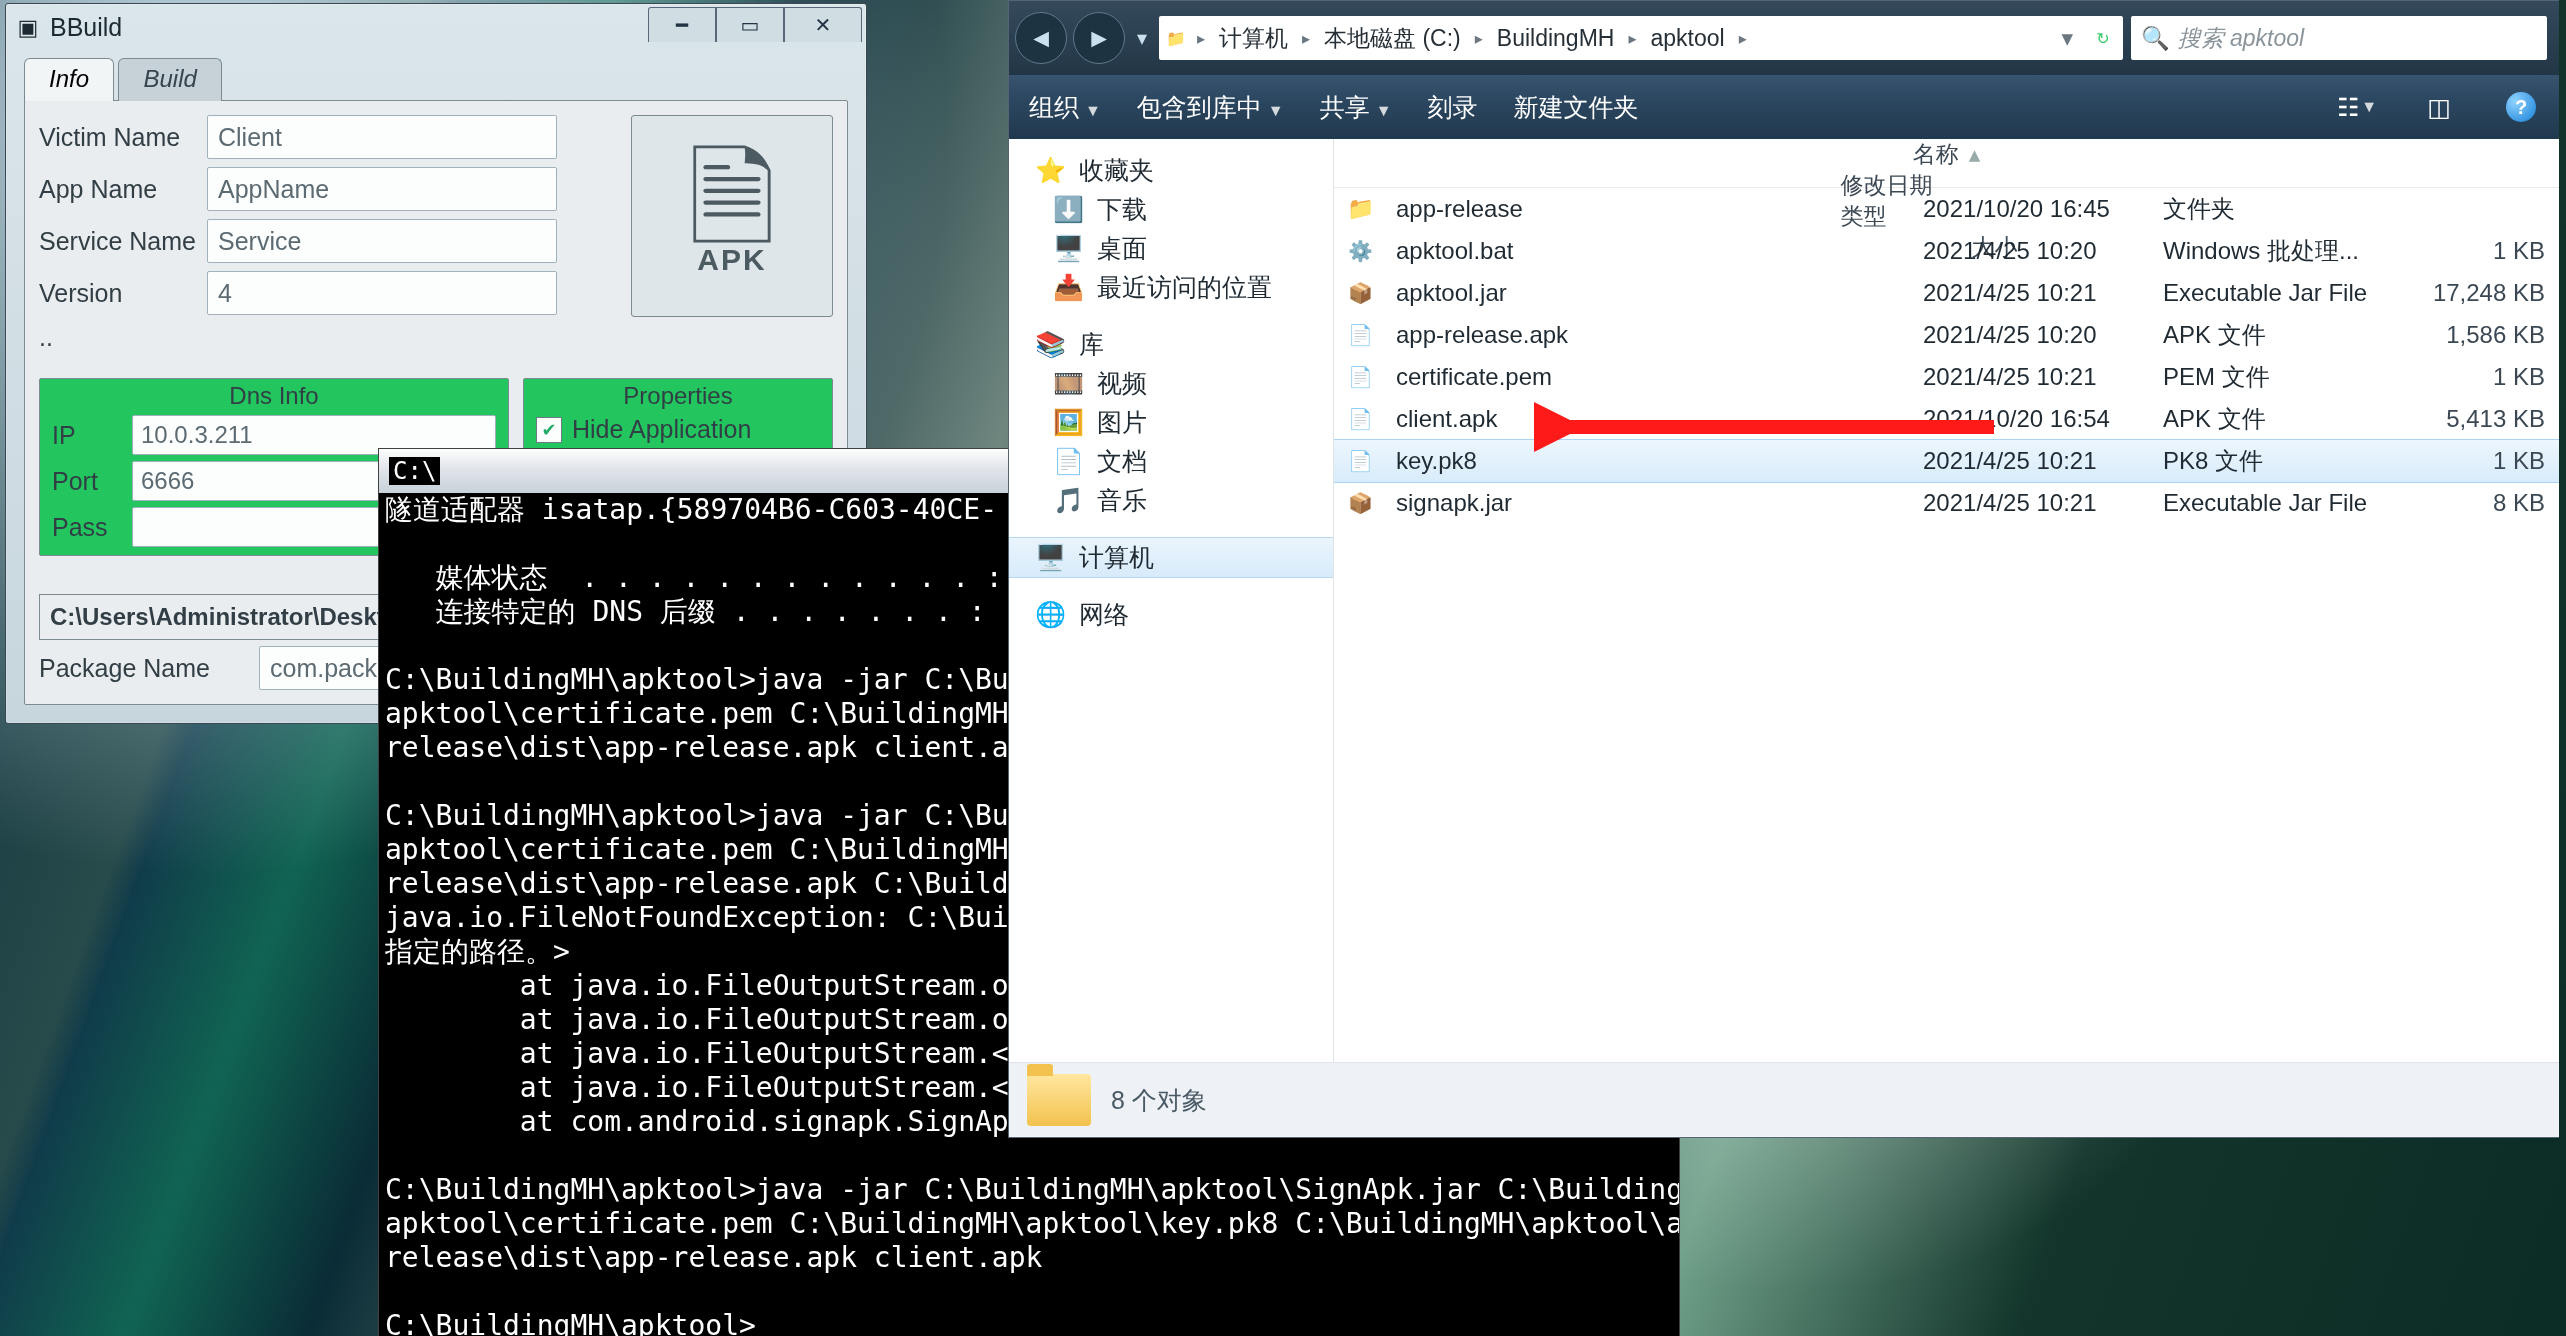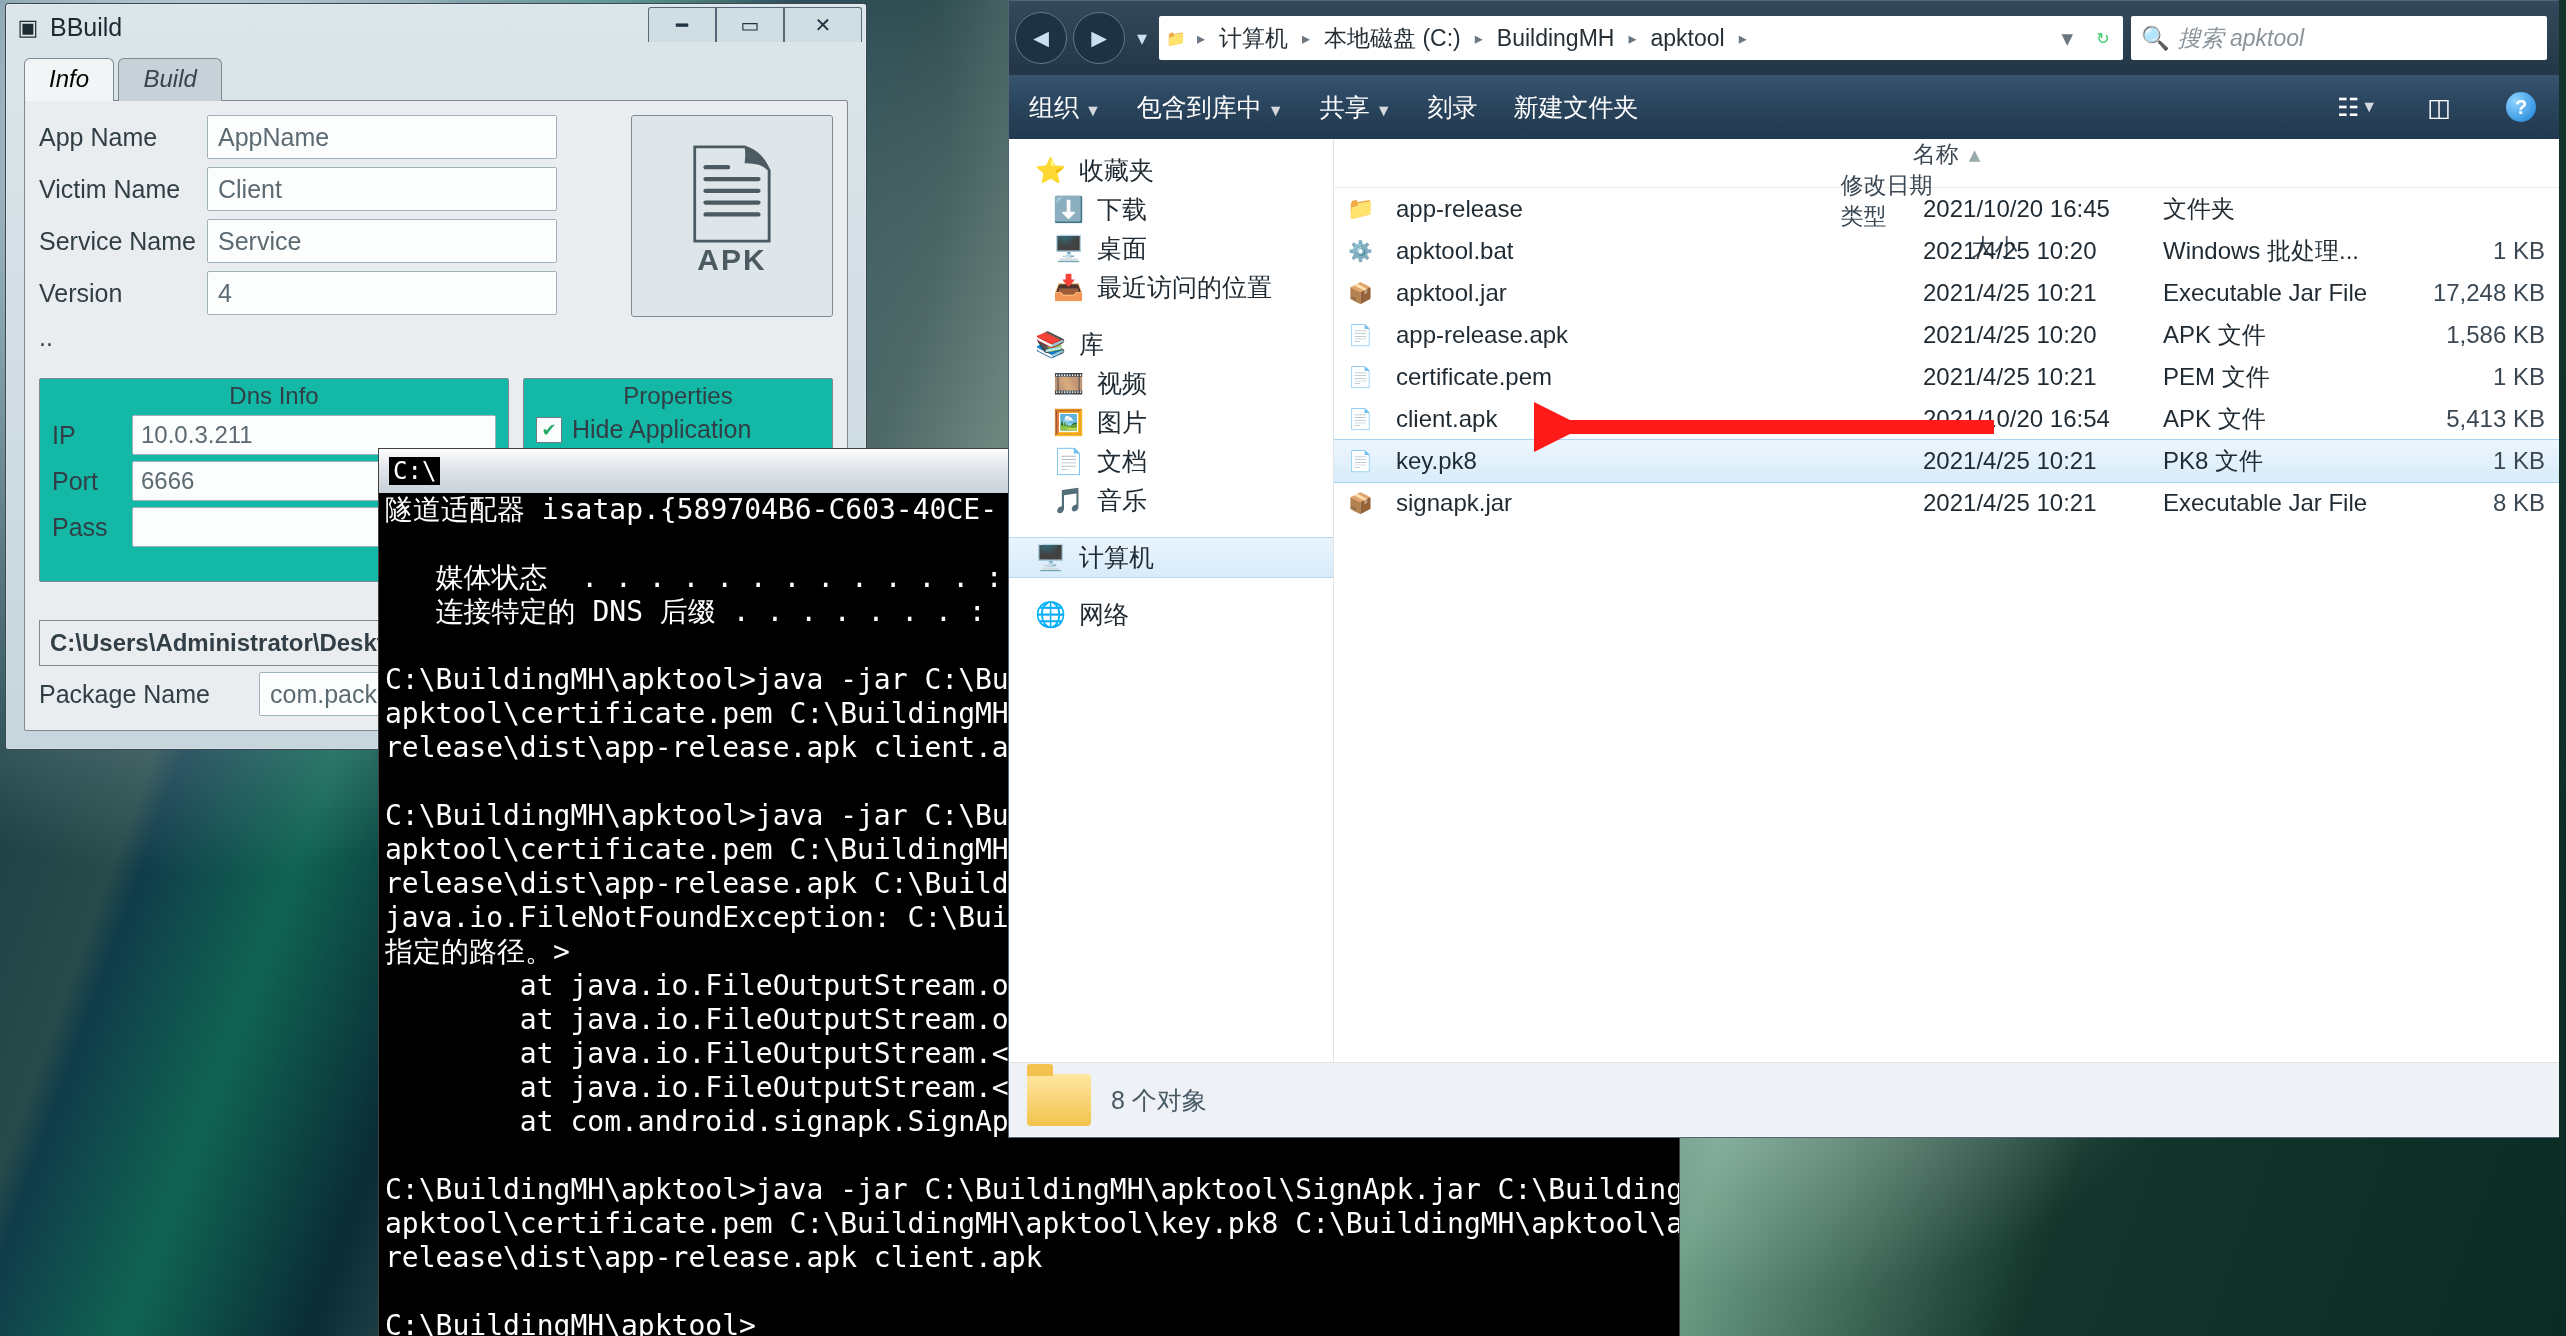--- a/index.html
+++ b/index.html
@@ -32,21 +32,21 @@
   .bb-fields { flex:1; }
   .bb-row { display:flex; align-items:center; margin-bottom:8px; }
   .bb-label { width:168px; font-size:25px; color:#323e45; }
   .bb-input { flex:1; max-width:350px; height:44px; padding:3px 10px; font-size:25px; color:#5c6a72; background:#fcfdfd; border:1px solid #9fb1bb; border-radius:2px; box-sizing:border-box;}
   .apk-badge { width:200px; height:200px; border:1px solid #7d8a92; background:#dfe6ea; display:flex;align-items:center;justify-content:center; margin-left:16px; border-radius:3px;}
   .apk-inner{ text-align:center; color:#4c5a62;}
   .apk-file{ font-size:110px; line-height:0.8;}
   .apk-text{ font-size:30px; font-weight:bold; letter-spacing:2px;}
 
   .bb-sections{ display:flex; gap:14px; margin-top:18px;}
-  .bb-sec{ flex:1; border:1px solid #7d8a92; border-radius:2px; background:#14b8a6; position:relative; padding:36px 12px 28px;}
+  .bb-sec{ flex:1; border:1px solid #7d8a92; border-radius:2px; background:#22c55e; position:relative; padding:36px 12px 2px;}
   .bb-sec-title{ position:absolute; top:-1px; left:0; right:0; text-align:center; font-size:24px; color:#323e45; padding:4px 0;}
   .sec-row{ display:flex; align-items:center; margin-bottom:6px;}
   .sec-label{ width:80px; font-size:25px; color:#323e45;}
   .sec-input{ flex:1; height:40px; padding:2px 8px; font-size:24px; color:#5c6a72; background:#fcfdfd; border:1px solid #9fb1bb; border-radius:2px; box-sizing:border-box;}
   .prop-row{ display:flex; align-items:center; gap:10px; font-size:25px; color:#323e45; }
   .chk{ width:24px;height:24px;border:1px solid #6b7c86;background:#fcfdfd;display:inline-flex;align-items:center;justify-content:center;font-size:18px;color:#2a6;}
 
   .bb-mem{ text-align:right; font-size:22px; color:#323e45; padding:4px 360px 4px 0;}
   .bb-path{ margin-top:4px; border:1px solid #7d8a92; padding:8px 10px; font-size:24px; font-weight:bold; color:#323e45; background:#e9edef;}
   .bb-pkg{ display:flex; align-items:center; margin-top:6px;}
@@ -141,26 +141,26 @@
     </div>
   </div>
   <div class="tab-strip">
     <div class="tab active">Info</div>
     <div class="tab inactive">Build</div>
   </div>
   <div class="bb-body">
     <div class="bb-top">
       <div class="bb-fields">
         <div class="bb-row">
+          <div class="bb-label">Victim Name</div>
+          <input class="bb-input" value="Client" style="">
+        </div>
+        <div class="bb-row">
           <div class="bb-label">App Name</div>
           <input class="bb-input" value="AppName" style="">
-        </div>
-        <div class="bb-row">
-          <div class="bb-label">Victim Name</div>
-          <input class="bb-input" value="Client" style="">
         </div>
         <div class="bb-row">
           <div class="bb-label">Service Name</div>
           <input class="bb-input" value="Service" style="">
         </div>
         <div class="bb-row">
           <div class="bb-label">Version</div>
           <input class="bb-input" value="4" style="">
         </div>
         <div class="bb-row">

